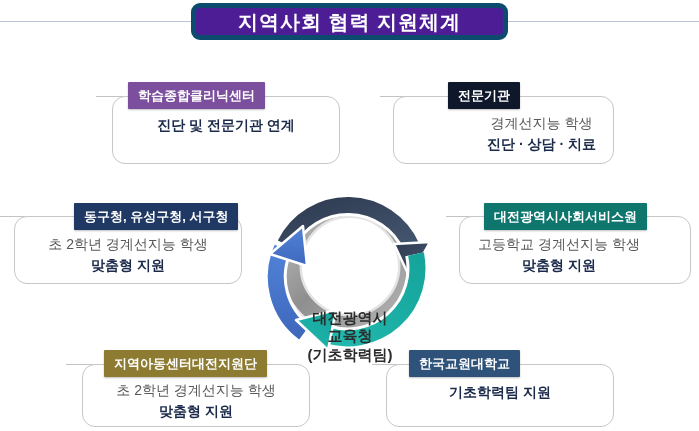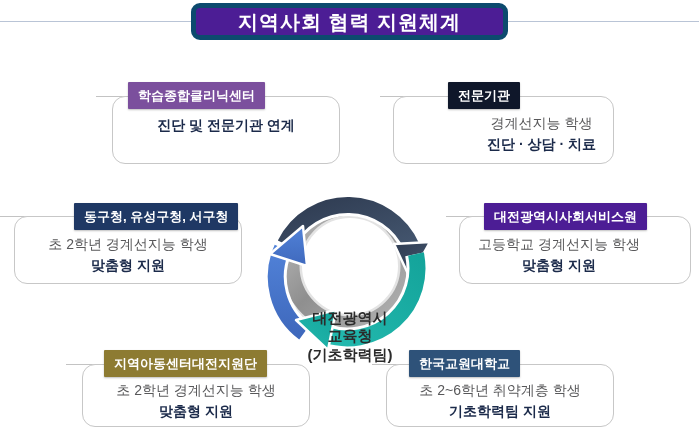--- a/index.html
+++ b/index.html
@@ -157,21 +157,21 @@
 <div class="node-header" style="left:32px; top:203px; background:#1f3864;margin-left:42px;">
   <span>동구청, 유성구청, 서구청</span>
 </div>
 <div class="node-body" style="left:14px; top:235px; width:228px;">
   <span class="line-top">초 2학년 경계선지능 학생</span>
   <span class="line-bottom">맞춤형 지원</span>
 </div>
 
 <div class="node-line" style="left:446px; top:216px; width:28px;"></div>
 <div class="node-box" style="left:459px; top:216px; width:232px; height:68px;"></div>
-<div class="node-header" style="left:484px; top:203px; background:#4c1d95;">
+<div class="node-header" style="left:484px; top:203px; background:#0f766e;">
   <span>대전광역시사회서비스원</span>
 </div>
 <div class="node-body" style="left:459px; top:235px; width:200px;">
   <span class="line-top">고등학교 경계선지능 학생</span>
   <span class="line-bottom">맞춤형 지원</span>
 </div>
 
 <div class="node-line" style="left:66px; top:364px; width:32px;"></div>
 <div class="node-box" style="left:82px; top:364px; width:228px; height:63px;"></div>
 <div class="node-header" style="left:104px; top:350px; background:#8d7b32;">
@@ -181,21 +181,20 @@
   <span class="line-top">초 2학년 경계선지능 학생</span>
   <span class="line-bottom">맞춤형 지원</span>
 </div>
 
 <div class="node-line" style="left:372px; top:364px; width:30px;"></div>
 <div class="node-box" style="left:386px; top:364px; width:228px; height:63px;"></div>
 <div class="node-header" style="left:409px; top:350px; background:#2e5279;">
   <span>한국교원대학교</span>
 </div>
 <div class="node-body" style="left:386px; top:381px; width:228px;">
-  <span class="line-top">초 2~6학년 취약계층 학생</span>
   <span class="line-bottom">기초학력팀 지원</span>
 </div>
 
 <svg id="center-wheel" viewBox="0 0 192 196">
   <defs>
     <linearGradient id="grayRing" x1="0" y1="0" x2="1" y2="1">
       <stop offset="0%" stop-color="#bdbdbd"></stop>
       <stop offset="45%" stop-color="#8f8f8f"></stop>
       <stop offset="100%" stop-color="#b5b5b5"></stop>
     </linearGradient>

